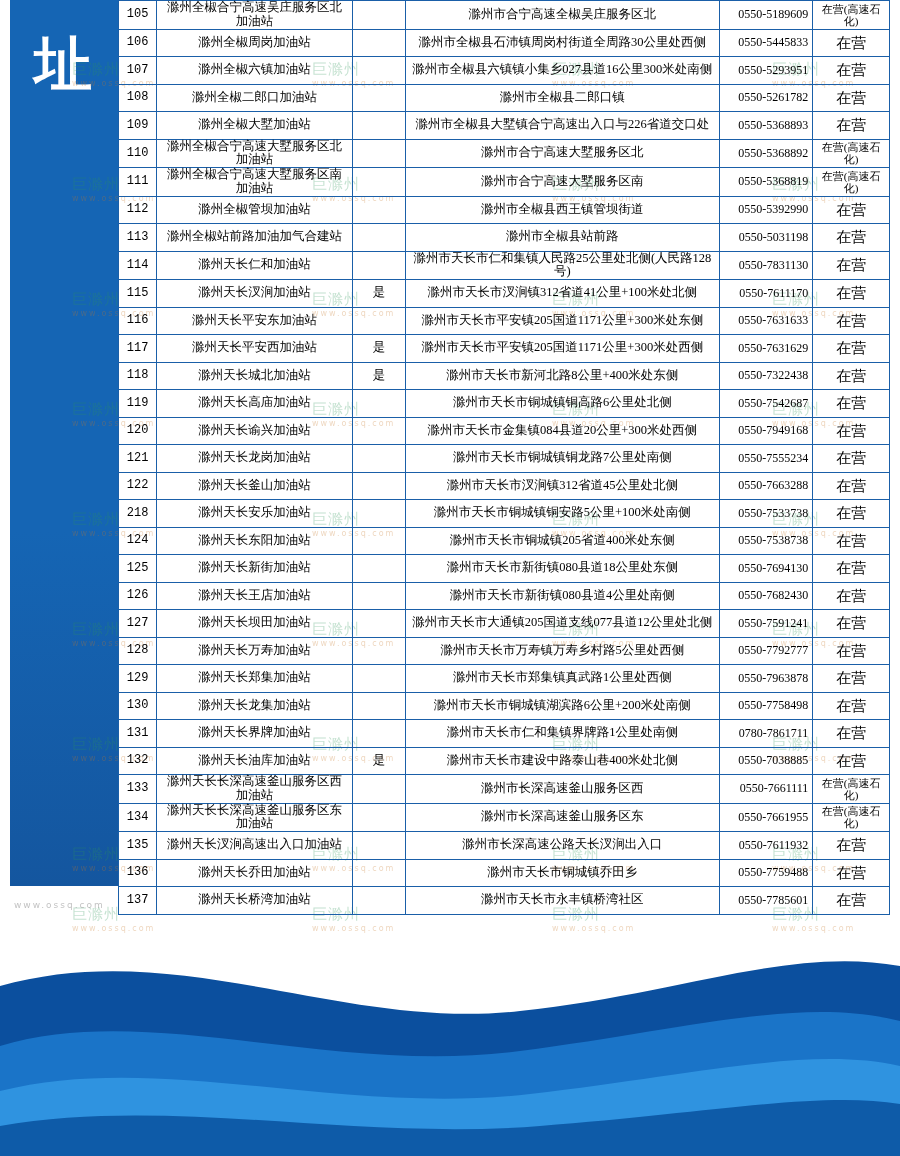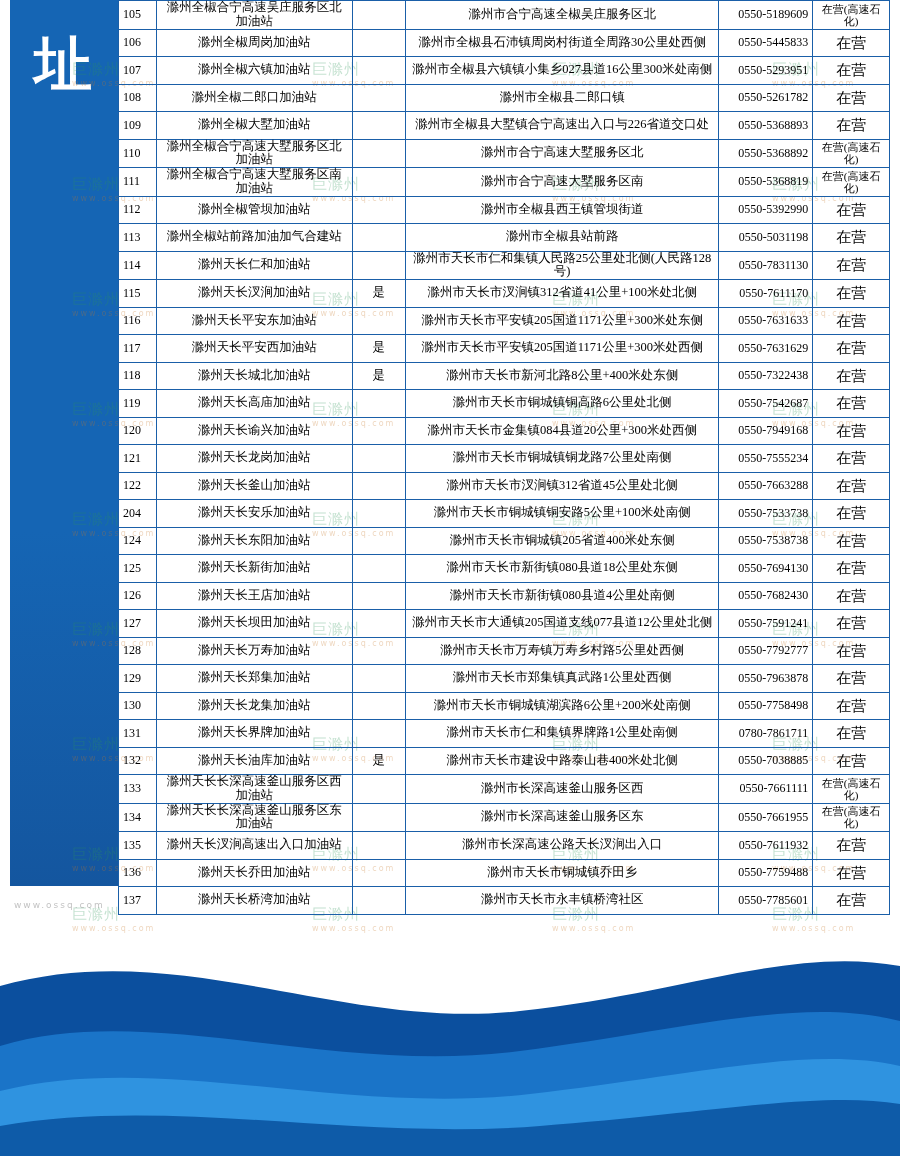--- a/index.html
+++ b/index.html
@@ -71,21 +71,21 @@
     z-index: 10;
     background: transparent;
   }
   table.gas-table td {
     border: 1px solid #1a5fa8;
     height: 26.5px;
     padding: 0 4px;
     line-height: 1.1;
     background: transparent;
   }
-  td.c-idx  { width: 30px;  text-align: left; font-size: 12px; }
+  td.c-idx  { width: 30px;  text-align: center; font-size: 12px; font-family: Liberation Mono, monospace; }
   td.c-name { width: 208px; text-align: center; padding-left: 5px; }
   td.c-flag { width: 48px;  text-align: center; }
   td.c-addr { width: 338px; text-align: center; padding-left: 6px; }
   td.c-tel  { width: 90px;  text-align: right; font-size: 12px; }
   td.c-stat { width: 74px;  text-align: center; font-size: 15px; }
   td.c-stat.small { font-size: 11px; }
 
   
   .wave-wrap {
     position: absolute;
@@ -291,21 +291,21 @@
       </tr>
       <tr>
         <td class="c-idx">122</td>
         <td class="c-name">滁州天长釜山加油站</td>
         <td class="c-flag"></td>
         <td class="c-addr">滁州市天长市汊涧镇312省道45公里处北侧</td>
         <td class="c-tel">0550-7663288</td>
         <td class="c-stat">在营</td>
       </tr>
       <tr>
-        <td class="c-idx">204</td>
+        <td class="c-idx">218</td>
         <td class="c-name">滁州天长安乐加油站</td>
         <td class="c-flag"></td>
         <td class="c-addr">滁州市天长市铜城镇铜安路5公里+100米处南侧</td>
         <td class="c-tel">0550-7533738</td>
         <td class="c-stat">在营</td>
       </tr>
       <tr>
         <td class="c-idx">124</td>
         <td class="c-name">滁州天长东阳加油站</td>
         <td class="c-flag"></td>

